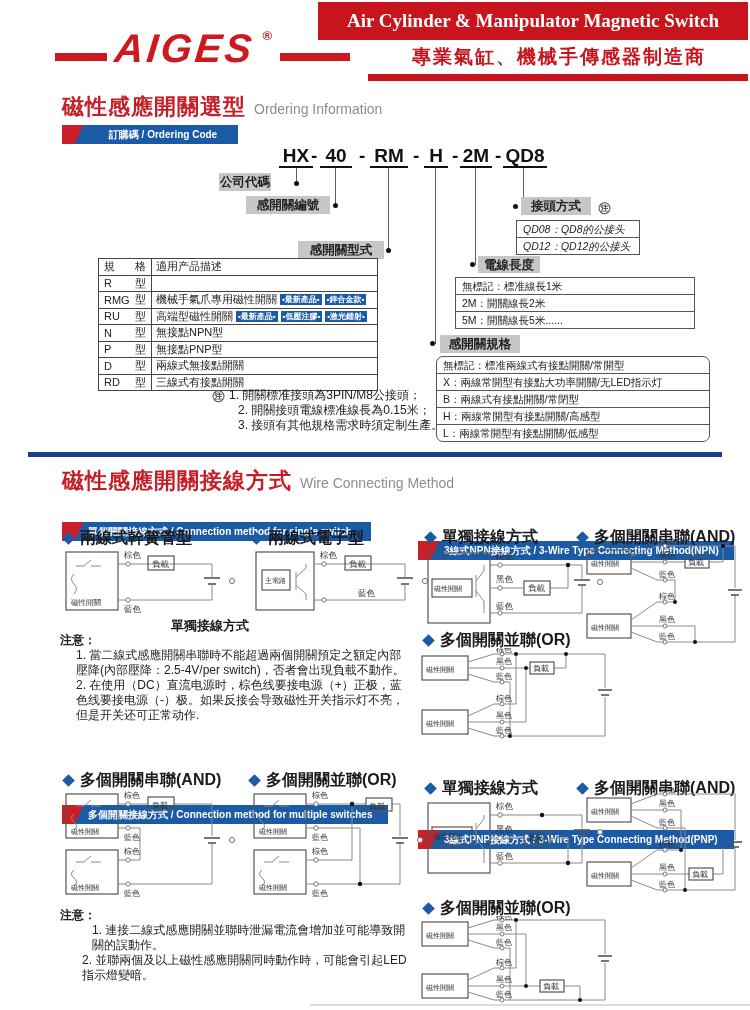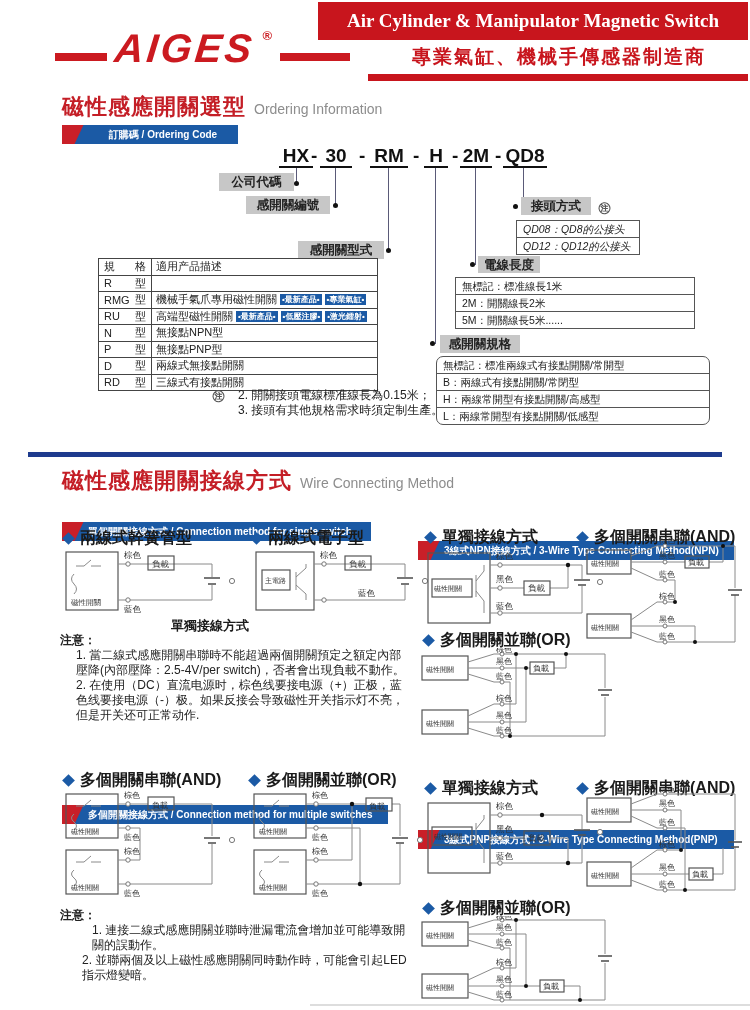--- a/index.html
+++ b/index.html
@@ -77,21 +77,21 @@
   <div class="abs red-sub" style="left:370px;top:44px;width:378px;">專業氣缸、機械手傳感器制造商</div>
   <div class="abs red-line" style="left:368px;top:74px;width:380px;height:7px;"></div>
 
   <div class="abs sec-title" style="left:62px;top:92px;">
     <span class="zh">磁性感應開關選型</span><span class="en">Ordering Information</span>
   </div>
   <div class="abs banner-blue" style="left:62px;top:125px;width:150px;text-align:center;">訂購碼 / Ordering Code</div>
 
   <div class="abs code-part" style="left:279px;top:146px;width:34px;">HX</div>
   <div class="abs code-sep" style="left:311px;top:146px;">-</div>
-  <div class="abs code-part" style="left:320px;top:146px;width:32px;">30</div>
+  <div class="abs code-part" style="left:320px;top:146px;width:32px;">40</div>
   <div class="abs code-sep" style="left:359px;top:146px;">-</div>
   <div class="abs code-part" style="left:370px;top:146px;width:38px;">RM</div>
   <div class="abs code-sep" style="left:413px;top:146px;">-</div>
   <div class="abs code-part" style="left:424px;top:146px;width:24px;">H</div>
   <div class="abs code-sep" style="left:452px;top:146px;">-</div>
   <div class="abs code-part" style="left:460px;top:146px;width:32px;">2M</div>
   <div class="abs code-sep" style="left:495px;top:146px;">-</div>
   <div class="abs code-part" style="left:503px;top:146px;width:44px;">QD8</div>
 
   <div class="abs vline" style="left:296px;top:168px;height:14px;"></div>
@@ -100,39 +100,40 @@
   <div class="abs dot" style="left:333px;top:203px;"></div>
   <div class="abs vline" style="left:388px;top:168px;height:82px;"></div>
   <div class="abs dot" style="left:386px;top:248px;"></div>
   <div class="abs vline" style="left:435px;top:168px;height:176px;"></div>
   <div class="abs dot" style="left:430px;top:341px;"></div>
   <div class="abs vline" style="left:475px;top:168px;height:97px;"></div>
   <div class="abs dot" style="left:470px;top:262px;"></div>
   <div class="abs vline" style="left:523px;top:168px;height:38px;"></div>
   <div class="abs dot" style="left:513px;top:204px;"></div>
 
-  <div class="abs graybox" style="left:219px;top:173px;width:75px;height:18px;">公司代碼</div>
+  <div class="abs graybox" style="left:219px;top:173px;width:52px;height:18px;">公司代碼</div>
   <div class="abs graybox" style="left:246px;top:196px;width:84px;height:18px;">感開關編號</div>
   <div class="abs graybox" style="left:298px;top:241px;width:86px;height:18px;">感開關型式</div>
   <div class="abs graybox" style="left:521px;top:197px;width:70px;height:18px;">接頭方式</div>
   <div class="abs notemark" style="left:598px;top:199px;">㊟</div>
   <div class="abs graybox" style="left:478px;top:256px;width:62px;height:17px;">電線長度</div>
   <div class="abs graybox" style="left:440px;top:335px;width:80px;height:18px;">感開關規格</div>
 
   <div class="abs wbox" style="left:516px;top:220px;width:122px;font-style:italic;">
     <div class="row">QD08：QD8的公接头</div>
     <div class="row">QD12：QD12的公接头</div>
   </div>
   <div class="abs wbox" style="left:455px;top:277px;width:238px;">
     <div class="row">無標記：標准線長1米</div>
     <div class="row">2M：開關線長2米</div>
     <div class="row">5M：開關線長5米......</div>
   </div>
   <div class="abs wbox" style="left:436px;top:356px;width:272px;border-radius:7px;">
     <div class="row">無標記：標准兩線式有接點開關/常開型</div>
+    <div class="row">X：兩線常開型有接點大功率開關/无LED指示灯</div>
     <div class="row">B：兩線式有接點開關/常閉型</div>
     <div class="row">H：兩線常開型有接點開關/高感型</div>
     <div class="row">L：兩線常開型有接點開關/低感型</div>
   </div>
 
   <div class="abs otable" style="left:98px;top:258px;width:278px;">
     <div class="otr">
       <div class="otd1">
           <span>規</span>
           <span>格</span>
@@ -148,21 +149,21 @@
         </div>
     </div>
     <div class="otr">
       <div class="otd1">
           <span>RMG</span>
           <span>型</span>
         </div>
       <div class="otd2">
           <span>機械手氣爪專用磁性開關</span>
         <span class="tbadge">•最新產品•</span>
-        <span class="tbadge">•專業氣缸•</span>
+        <span class="tbadge">•鋅合金款•</span>
       </div>
     </div>
     <div class="otr">
       <div class="otd1">
           <span>RU</span>
           <span>型</span>
         </div>
       <div class="otd2">
           <span>高端型磁性開關</span>
         <span class="tbadge">•最新產品•</span>
@@ -205,20 +206,21 @@
       <div class="otd2">
           <span>三線式有接點開關</span>
         </div>
     </div>
   </div>
 
   <div class="abs notes" style="left:212px;top:388px;width:320px;">
     <div class="nrow">
       <span class="notemark">㊟</span>
       <div>
+        <div>1. 開關標准接頭為3PIN/M8公接頭；</div>
         <div style="margin-left:9px;">2. 開關接頭電線標准線長為0.15米；</div>
         <div style="margin-left:9px;">3. 接頭有其他規格需求時須定制生產。</div>
       </div>
     </div>
   </div>
 
   <div class="abs divider" style="left:28px;top:452px;width:694px;height:5px;"></div>
 
   <div class="abs sec-title" style="left:62px;top:466px;">
     <span class="zh">磁性感應開關接線方式</span><span class="en">Wire Connecting Method</span>

